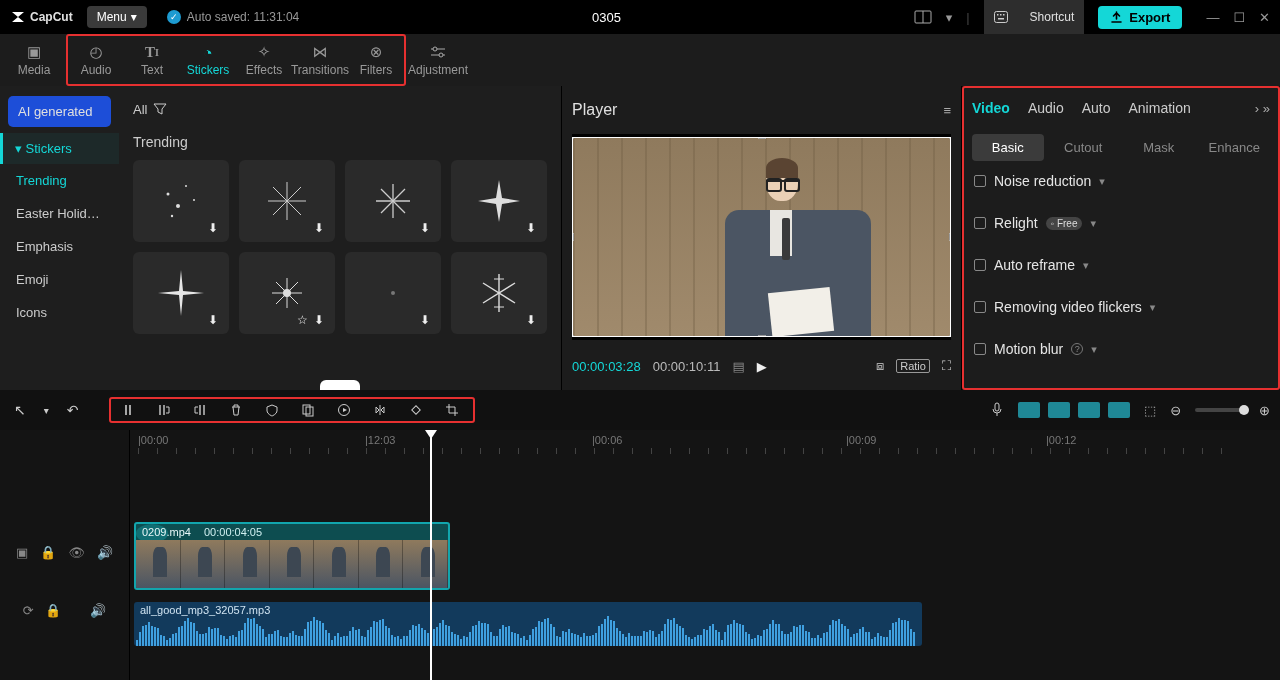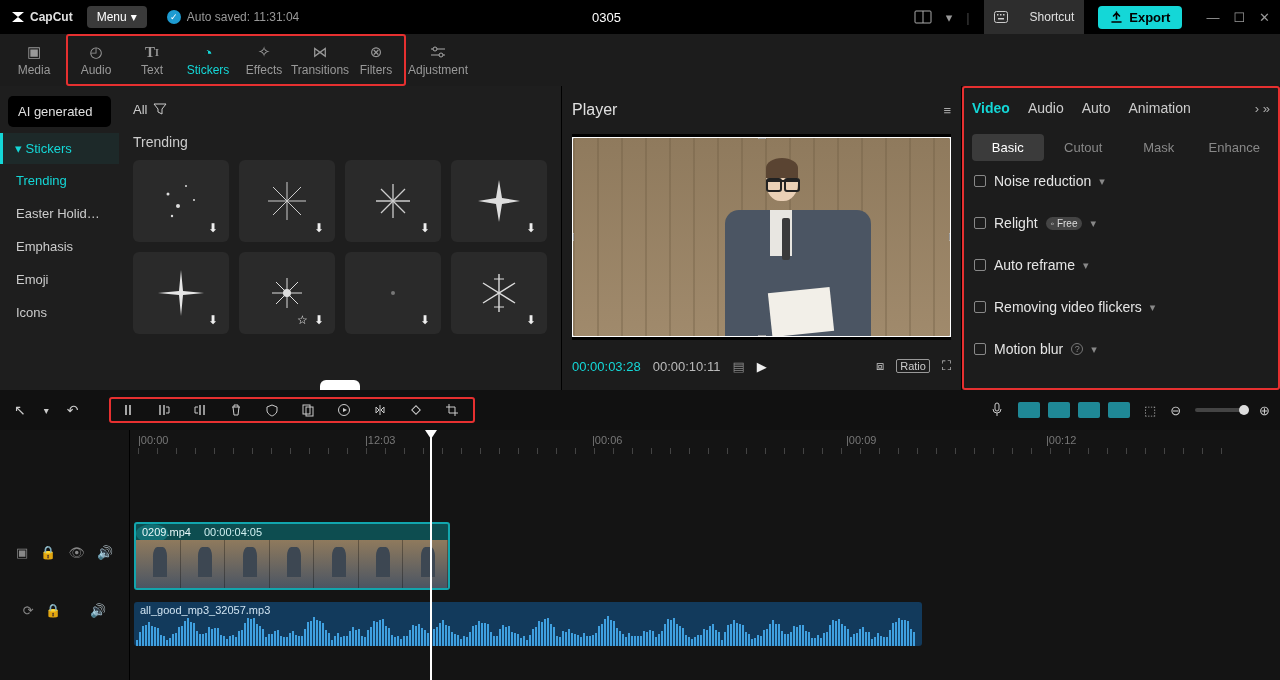--- a/index.html
+++ b/index.html
@@ -60,21 +60,21 @@
     display:flex;
   }
   
   .middle { flex:1; display:flex; min-height:0; }
   
   .browser { width: 562px; display:flex; background:#1e1e1e; border-right:1px solid #000;}
   .side {
     width: 126px; background:#1e1e1e; display:flex; flex-direction:column; padding-top:6px;
   }
   .ai-btn {
-    margin: 4px 8px 6px 8px; padding: 8px 10px; background:#000000; border-radius:5px;
+    margin: 4px 8px 6px 8px; padding: 8px 10px; background:#1d4ed8; border-radius:5px;
     color:#e0e0e0; font-size:13px;
   }
   .side-head {
     padding: 8px 12px; color: var(--accent-cyan); font-size:13px;
     border-left: 3px solid var(--accent-cyan);
     background: rgba(20,215,215,0.06);
   }
   .side-item {
     padding: 9px 16px; color:#ccc; font-size:13px; white-space:nowrap; overflow:hidden; text-overflow:ellipsis;
   }

